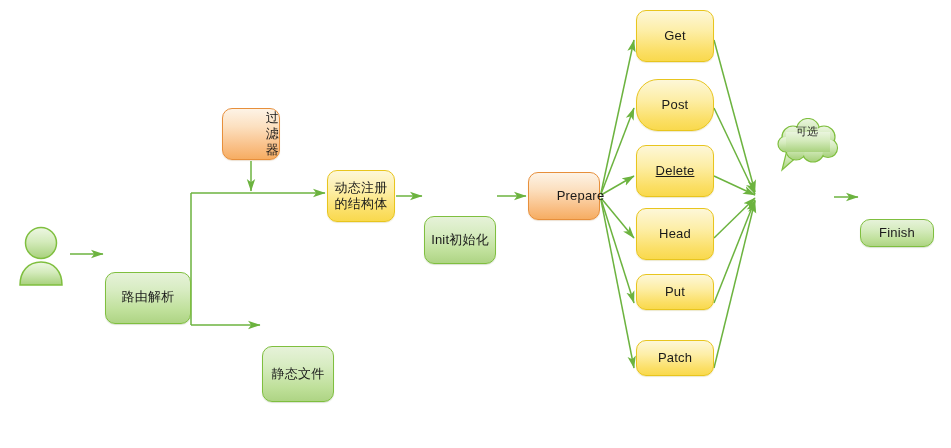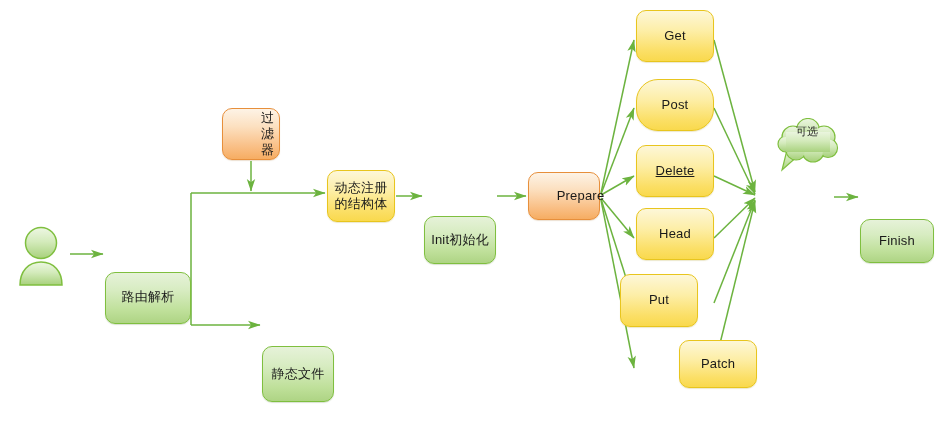--- a/index.html
+++ b/index.html
@@ -35,20 +35,21 @@
     border-radius: 10px;
     font-size: 13px;
     color: #1a1a1a;
     line-height: 1.25;
     letter-spacing: 0.2px;
     z-index: 3;
   }
   .node .lbl {
     display: block;
     white-space: pre-line;
+    text-align: right;
   }
   
   .n-green {
     background: linear-gradient(to bottom, #e6f2d9 0%, #d7ecc1 35%, #bfe09a 75%, #aed484 100%);
     border: 1.3px solid #7fbf3f;
     box-shadow: 0 1px 1px rgba(120,150,90,0.28);
     margin-top: 44px;
   }
   
   .n-orange {
@@ -185,30 +186,30 @@
   </div>
 
   <div class="node n-yellow" style="left:636px; top:145px; width:78px; height:52px;text-decoration:underline;">
     <span class="lbl">Delete</span>
   </div>
 
   <div class="node n-yellow" style="left:636px; top:208px; width:78px; height:52px;">
     <span class="lbl">Head</span>
   </div>
 
-  <div class="node n-yellow" style="left:620px; top:274px; width:78px; height:53px;">
+  <div class="node n-yellow" style="left:636px; top:274px; width:78px; height:36px;">
     <span class="lbl">Put</span>
   </div>
 
-  <div class="node n-yellow" style="left:636px; top:340px; width:78px; height:48px;margin-left:43px;">
+  <div class="node n-yellow" style="left:636px; top:340px; width:78px; height:36px;">
     <span class="lbl">Patch</span>
   </div>
 
 
-  <div class="node n-green" style="left:860px; top:175px; width:74px; height:44px;">
+  <div class="node n-green" style="left:860px; top:175px; width:74px; height:28px;">
     <span class="lbl">Finish</span>
   </div>
 
   <div class="cloud" style="left:774px; top:118px;">
     <svg width="70" height="50" viewBox="0 0 70 50" xmlns="http://www.w3.org/2000/svg">
       <defs>
         <linearGradient id="gCloud" x1="0" y1="0" x2="0" y2="1">
           <stop offset="0" stop-color="#eaf5de"></stop>
           <stop offset="0.45" stop-color="#d3eabb"></stop>
           <stop offset="1" stop-color="#a9d27e"></stop>

